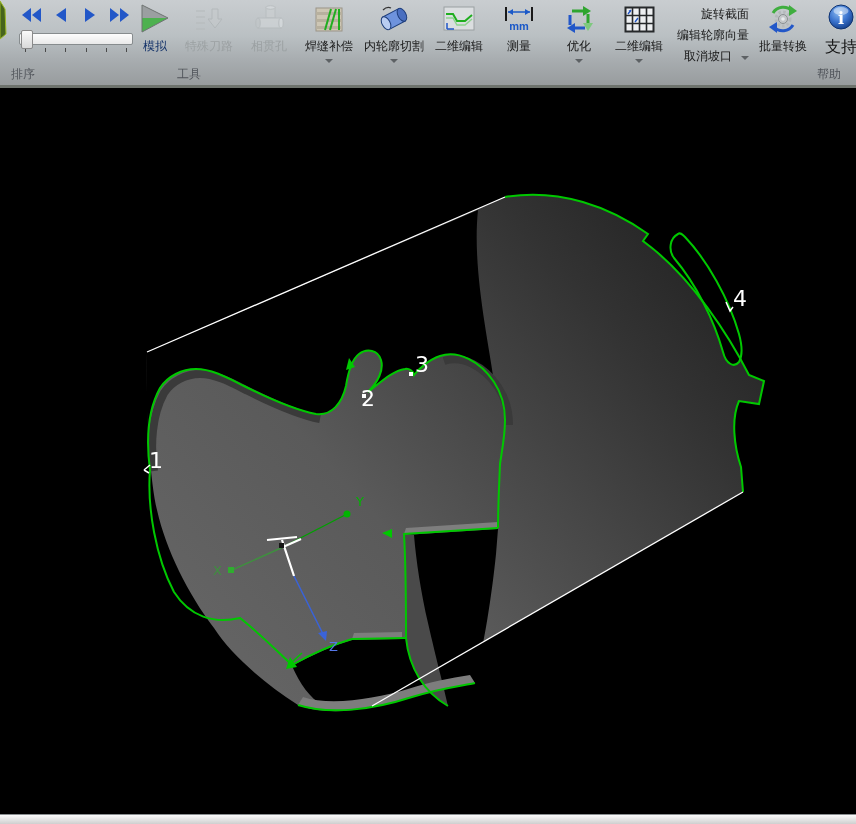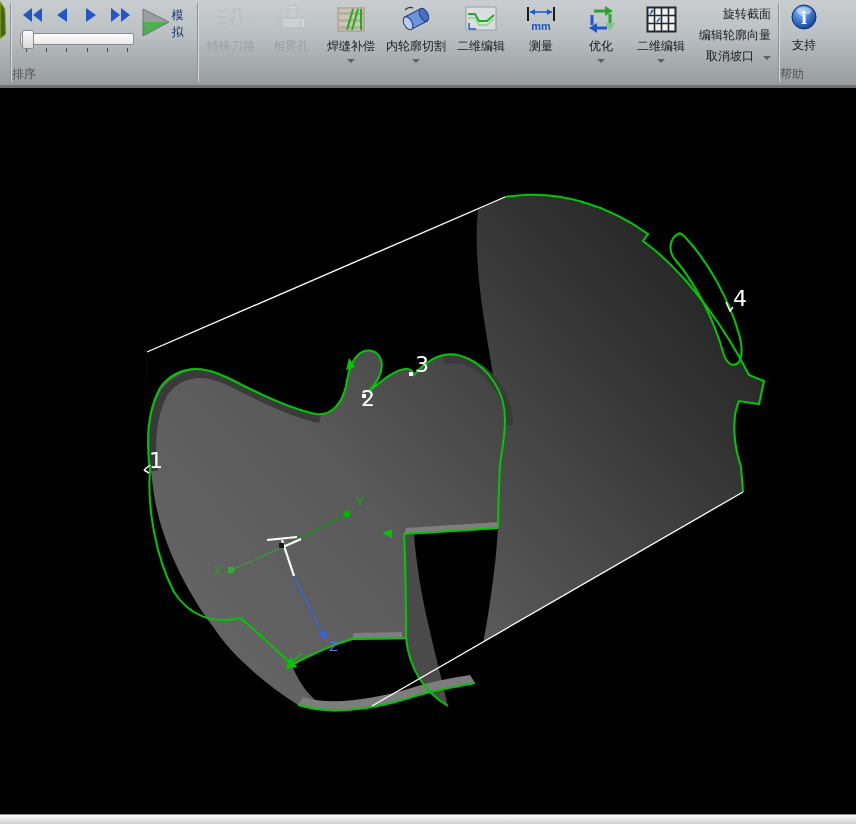--- a/index.html
+++ b/index.html
@@ -20,40 +20,40 @@
   .g-sort{width:180px;}
   .sort-left{width:124px;display:flex;flex-direction:column;}
   .media-row{display:flex;justify-content:space-around;align-items:center;margin-top:7px;padding:0 4px;}
   .media-btn{width:22px;height:16px;cursor:pointer;display:flex;align-items:center;justify-content:center;}
   .slider{position:relative;margin:10px 4px 0 6px;height:10px;border:1px solid #878c8e;border-radius:2px;
     background:linear-gradient(#fdfdfd,#e9e9e9);}
   .slider .handle{position:absolute;left:1px;top:-4px;width:10px;height:17px;border:1px solid #8a8a8a;
     border-radius:2px;background:linear-gradient(#fafafa,#d9d9d9);}
   .ticks{display:flex;justify-content:space-between;margin:3px 10px 0 12px;}
   .ticks i{width:1px;height:4px;background:#4a4a4a;}
-  .sim-btn{flex:1;display:flex;align-items:center;cursor:pointer;margin-top:2px;}
+  .sim-btn{flex:1;display:flex;flex-direction:column;align-items:center;cursor:pointer;margin-top:2px;}
   .sim-btn .lbl{font-size:12px;color:#17356b;margin-top:5px;}
 
   
   .g-tools{flex:0 0 auto;}
   .bigbtn{display:flex;flex-direction:column;align-items:center;min-width:50px;padding:3px 5px 0 5px;cursor:pointer;}
   .bigbtn .icon{height:32px;display:flex;align-items:center;justify-content:center;}
   .bigbtn .lbl{font-size:12px;color:#161616;margin-top:3px;white-space:nowrap;}
   .bigbtn.disabled{cursor:default;}
   .bigbtn.disabled .lbl{color:#9ba0a2;}
   .bigbtn.disabled .icon{opacity:.55;}
   .dd{width:0;height:0;border-left:4px solid transparent;border-right:4px solid transparent;
       border-top:4px solid #5d6164;margin-top:4px;}
   .dd.dis{border-top-color:#a8adaf;}
   .stack{display:flex;flex-direction:column;justify-content:flex-start;padding:4px 4px 0 8px;}
   .stack .trow{display:flex;align-items:center;height:21px;font-size:12px;color:#161616;cursor:pointer;white-space:nowrap;justify-content:flex-end;}
   .stack .trow .dd{margin:2px 0 0 9px;}
   .g-help{flex:1 0 44px;}
   .help-btn{display:flex;flex-direction:column;align-items:center;min-width:44px;padding-top:3px;cursor:pointer;}
-  .help-btn .lbl{font-size:12px;color:#161616;margin-top:5px;white-space:nowrap;}
+  .help-btn .lbl{font-size:16px;color:#161616;margin-top:5px;white-space:nowrap;}
 
   
   .viewport{position:absolute;top:88px;left:0;width:856px;height:726px;background:#000;}
   .viewport svg{display:block;}
 
   
   .statusbar{position:absolute;left:0;bottom:0;width:856px;height:10px;
     background:linear-gradient(#fbfbfb,#cfcfcf);border-top:1px solid #8a8f91;box-sizing:border-box;}
 </style>
 </head>
@@ -240,21 +240,36 @@
       </div>
       <div class="trow">
         <span>编辑轮廓向量</span>
       </div>
       <div class="trow">
         <span>取消坡口</span>
         <span class="dd"></span>
       </div>
     </div>
 
-
+    <div class="bigbtn">
+      <span class="icon">
+        <svg width="34" height="31">
+          <circle cx="17" cy="15" r="7" fill="none" stroke="#b4b9bb" stroke-width="3" stroke-dasharray="2.5,2.2"></circle>
+          <circle cx="17" cy="15" r="4.5" fill="#c3c7c9" stroke="#8a8f91"></circle>
+          <circle cx="17" cy="15" r="1.8" fill="#e8ebed"></circle>
+          <path d="M7,9 A12,12 0 0 1 26,7" fill="none" stroke="#3fae3f" stroke-width="3"></path>
+          <polygon points="23,1 31,7 23,12" fill="#3fae3f"></polygon>
+          <path d="M27,21 A12,12 0 0 1 8,23" fill="none" stroke="#2257c8" stroke-width="3"></path>
+          <polygon points="11,29 3,23 11,18" fill="#2257c8"></polygon>
+        </svg>
+      </span>
+      <span class="lbl">批量转换</span>
+    </div>
+
+    <div class="glabel">工具</div>
   </div>
 
   <div class="vr"></div>
 
   <div class="rgroup g-help">
     <div class="help-btn">
       <svg width="28" height="29">
         <defs>
           <radialGradient id="ig" cx="40%" cy="30%" r="75%">
             <stop offset="0%" stop-color="#8cbcf2"></stop>

